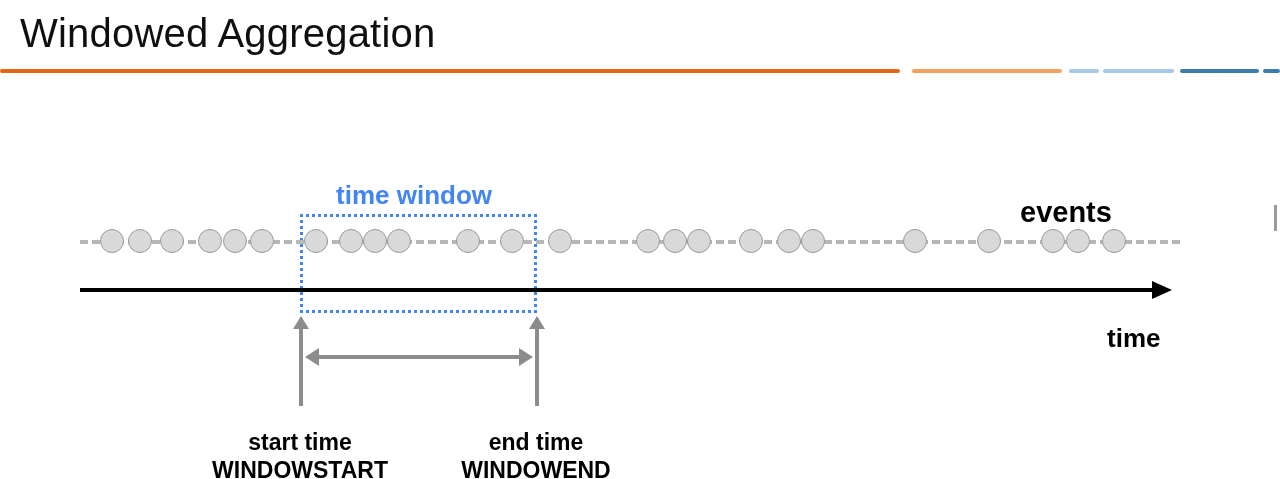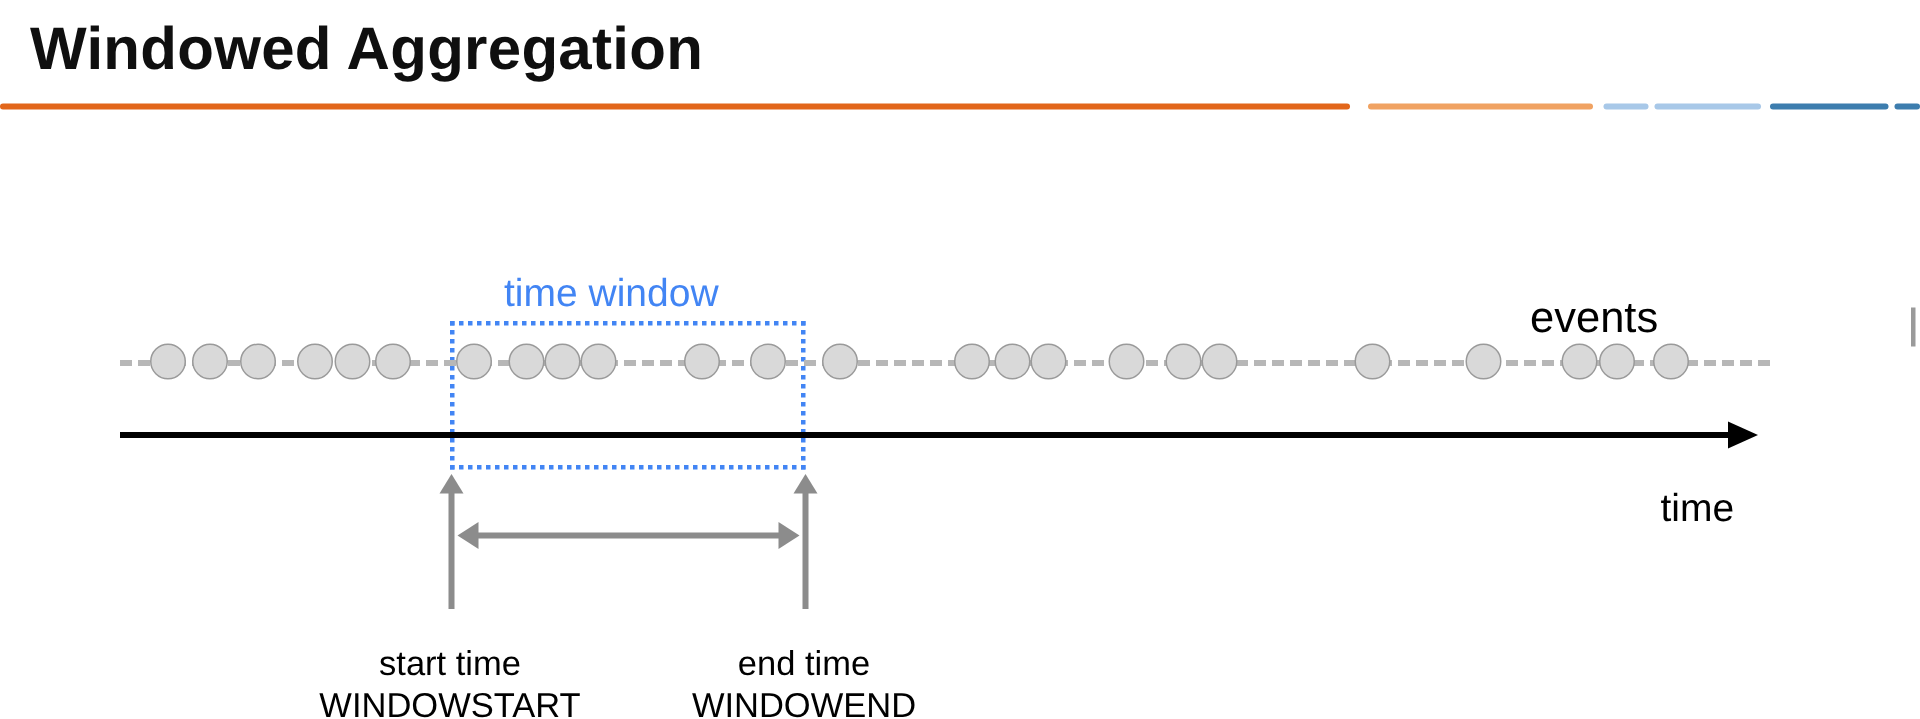--- a/index.html
+++ b/index.html
@@ -15,21 +15,21 @@
     font-family: "Liberation Sans", sans-serif;
     color: #000000;
   }
 
   
   #slide-title {
     position: absolute;
     left: 20px;
     top: 8px;
     font-size: 40px;
-    font-weight: bold;
+    font-weight: normal;
     letter-spacing: 0.2px;
     color: #0f0f0f;
     white-space: nowrap;
     line-height: 50px;
   }
   #title-rule {
     position: absolute;
     left: 0;
     top: 69px;
     width: 1280px;
@@ -42,20 +42,21 @@
     border-radius: 2px;
   }
 
   
   #diagram {
     position: absolute;
     left: 0;
     top: 0;
     width: 1280px;
     height: 479px;
+    font-weight: bold;
   }
 
   
   #time-window-box {
     position: absolute;
     left: 300px;
     top: 214px;
     width: 237px;
     height: 99px;
     border: 3px dotted #4285f4;

